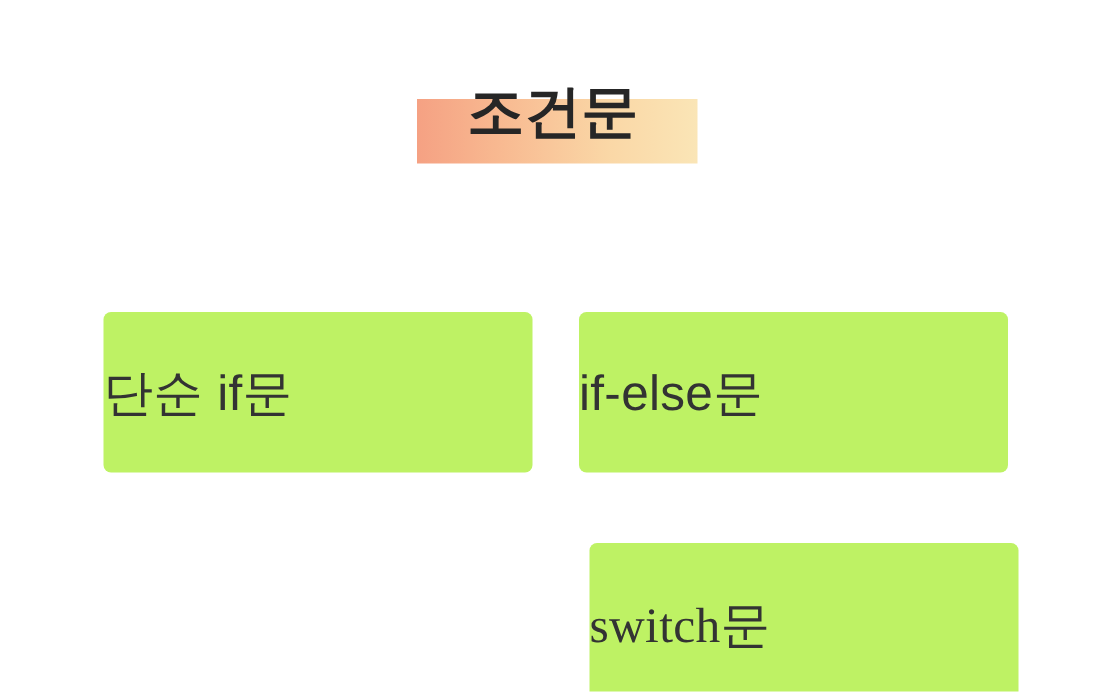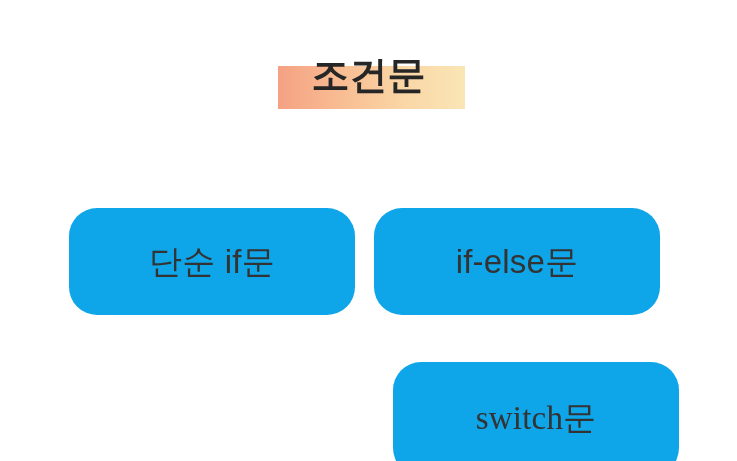--- a/index.html
+++ b/index.html
@@ -59,40 +59,39 @@
   .grid {
     position: absolute;
     left: 0;
     top: 0;
     width: 737px;
     height: 461px;
   }
 
   .box {
     position: absolute;
-    background: #0ea5e9;
-    border-radius: 28px;
+    background: #bef264;
+    border-radius: 5px;
     display: flex;
     align-items: center;
-    justify-content: center;
     box-sizing: border-box;
   }
 
   .box-label {
     font-size: 33px;
     font-weight: normal;
     color: #333333;
     line-height: 1.2;
     white-space: nowrap;
     letter-spacing: 0.2px;
   }
 
   
   .box-r1c1 { left: 69px;  top: 166px; width: 286px; height: 107px; }
-  .box-r1c2 { left: 374px; top: 166px; width: 286px; height: 107px; }
+  .box-r1c2 { left: 386px; top: 166px; width: 286px; height: 107px; }
   .box-r2c1 { left: 69px;  top: 320px; width: 286px; height: 114px; }
   .box-r2c2 { left: 393px; top: 320px; width: 286px; height: 114px; font-family: Liberation Serif, serif; }
 </style>
 </head>
 <body>
 
 <div id="slide">
 
   <div class="title-wrap">
     <div class="title-highlight"></div>

